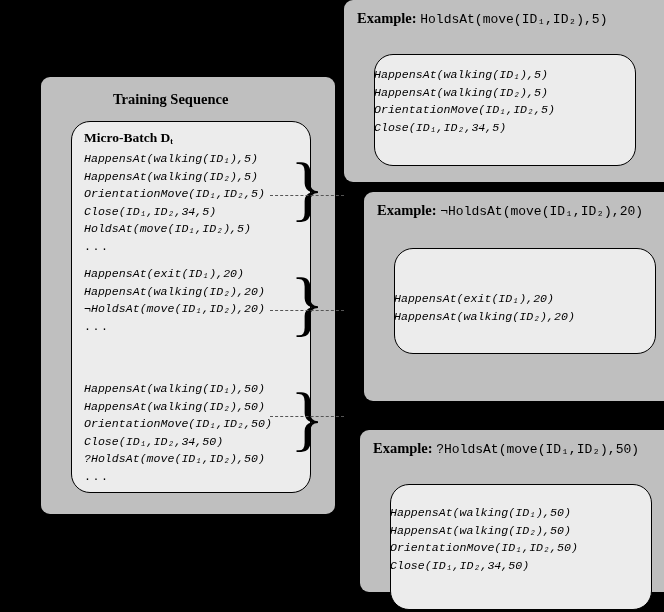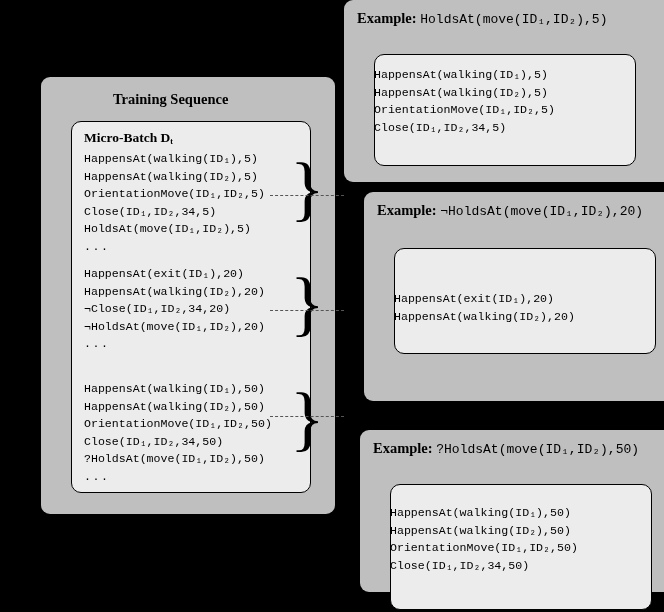--- a/index.html
+++ b/index.html
@@ -16,21 +16,21 @@
   }
   .panel {
     position: absolute;
     background: #bfbfbf;
     border-radius: 9px;
   }
   .inner-box {
     position: absolute;
     background: #ececec;
     border: 1.2px solid #000000;
-    border-radius: 10px;
+    border-radius: 19px;
   }
   .title {
     position: absolute;
     font-family: "Liberation Serif", serif;
     font-weight: bold;
     font-size: 14.5px;
     color: #000000;
     white-space: nowrap;
   }
   .mono {
@@ -67,20 +67,21 @@
     left: 12px;
     top: 8px;
     font-size: 13.5px;
   }
   .line-block {
     position: absolute;
     left: 12px;
   }
   .line {
     height: 17.6px;
+    font-style: italic;
   }
   .dots {
     font-family: "Liberation Mono", monospace;
     font-size: 11.6px;
     letter-spacing: 1.5px;
     height: 15px;
   }
 
   
   .brace {
@@ -137,21 +138,20 @@
       <div class="mono line">OrientationMove(ID₁,ID₂,5)</div>
       <div class="mono line">Close(ID₁,ID₂,34,5)</div>
       <div class="mono line">HoldsAt(move(ID₁,ID₂),5)</div>
       <div class="mono dots">...</div>
     </div>
     <div class="brace" style="left:218px; top:30px; font-size:72px;">}</div>
 
     <div class="line-block" style="top:143px;">
       <div class="mono line">HappensAt(exit(ID₁),20)</div>
       <div class="mono line">HappensAt(walking(ID₂),20)</div>
-      <div class="mono line">¬Close(ID₁,ID₂,34,20)</div>
       <div class="mono line">¬HoldsAt(move(ID₁,ID₂),20)</div>
       <div class="mono dots">...</div>
     </div>
     <div class="brace" style="left:218px; top:145px; font-size:72px;">}</div>
 
     <div class="line-block" style="top:258px;">
       <div class="mono line">HappensAt(walking(ID₁),50)</div>
       <div class="mono line">HappensAt(walking(ID₂),50)</div>
       <div class="mono line">OrientationMove(ID₁,ID₂,50)</div>
       <div class="mono line">Close(ID₁,ID₂,34,50)</div>

